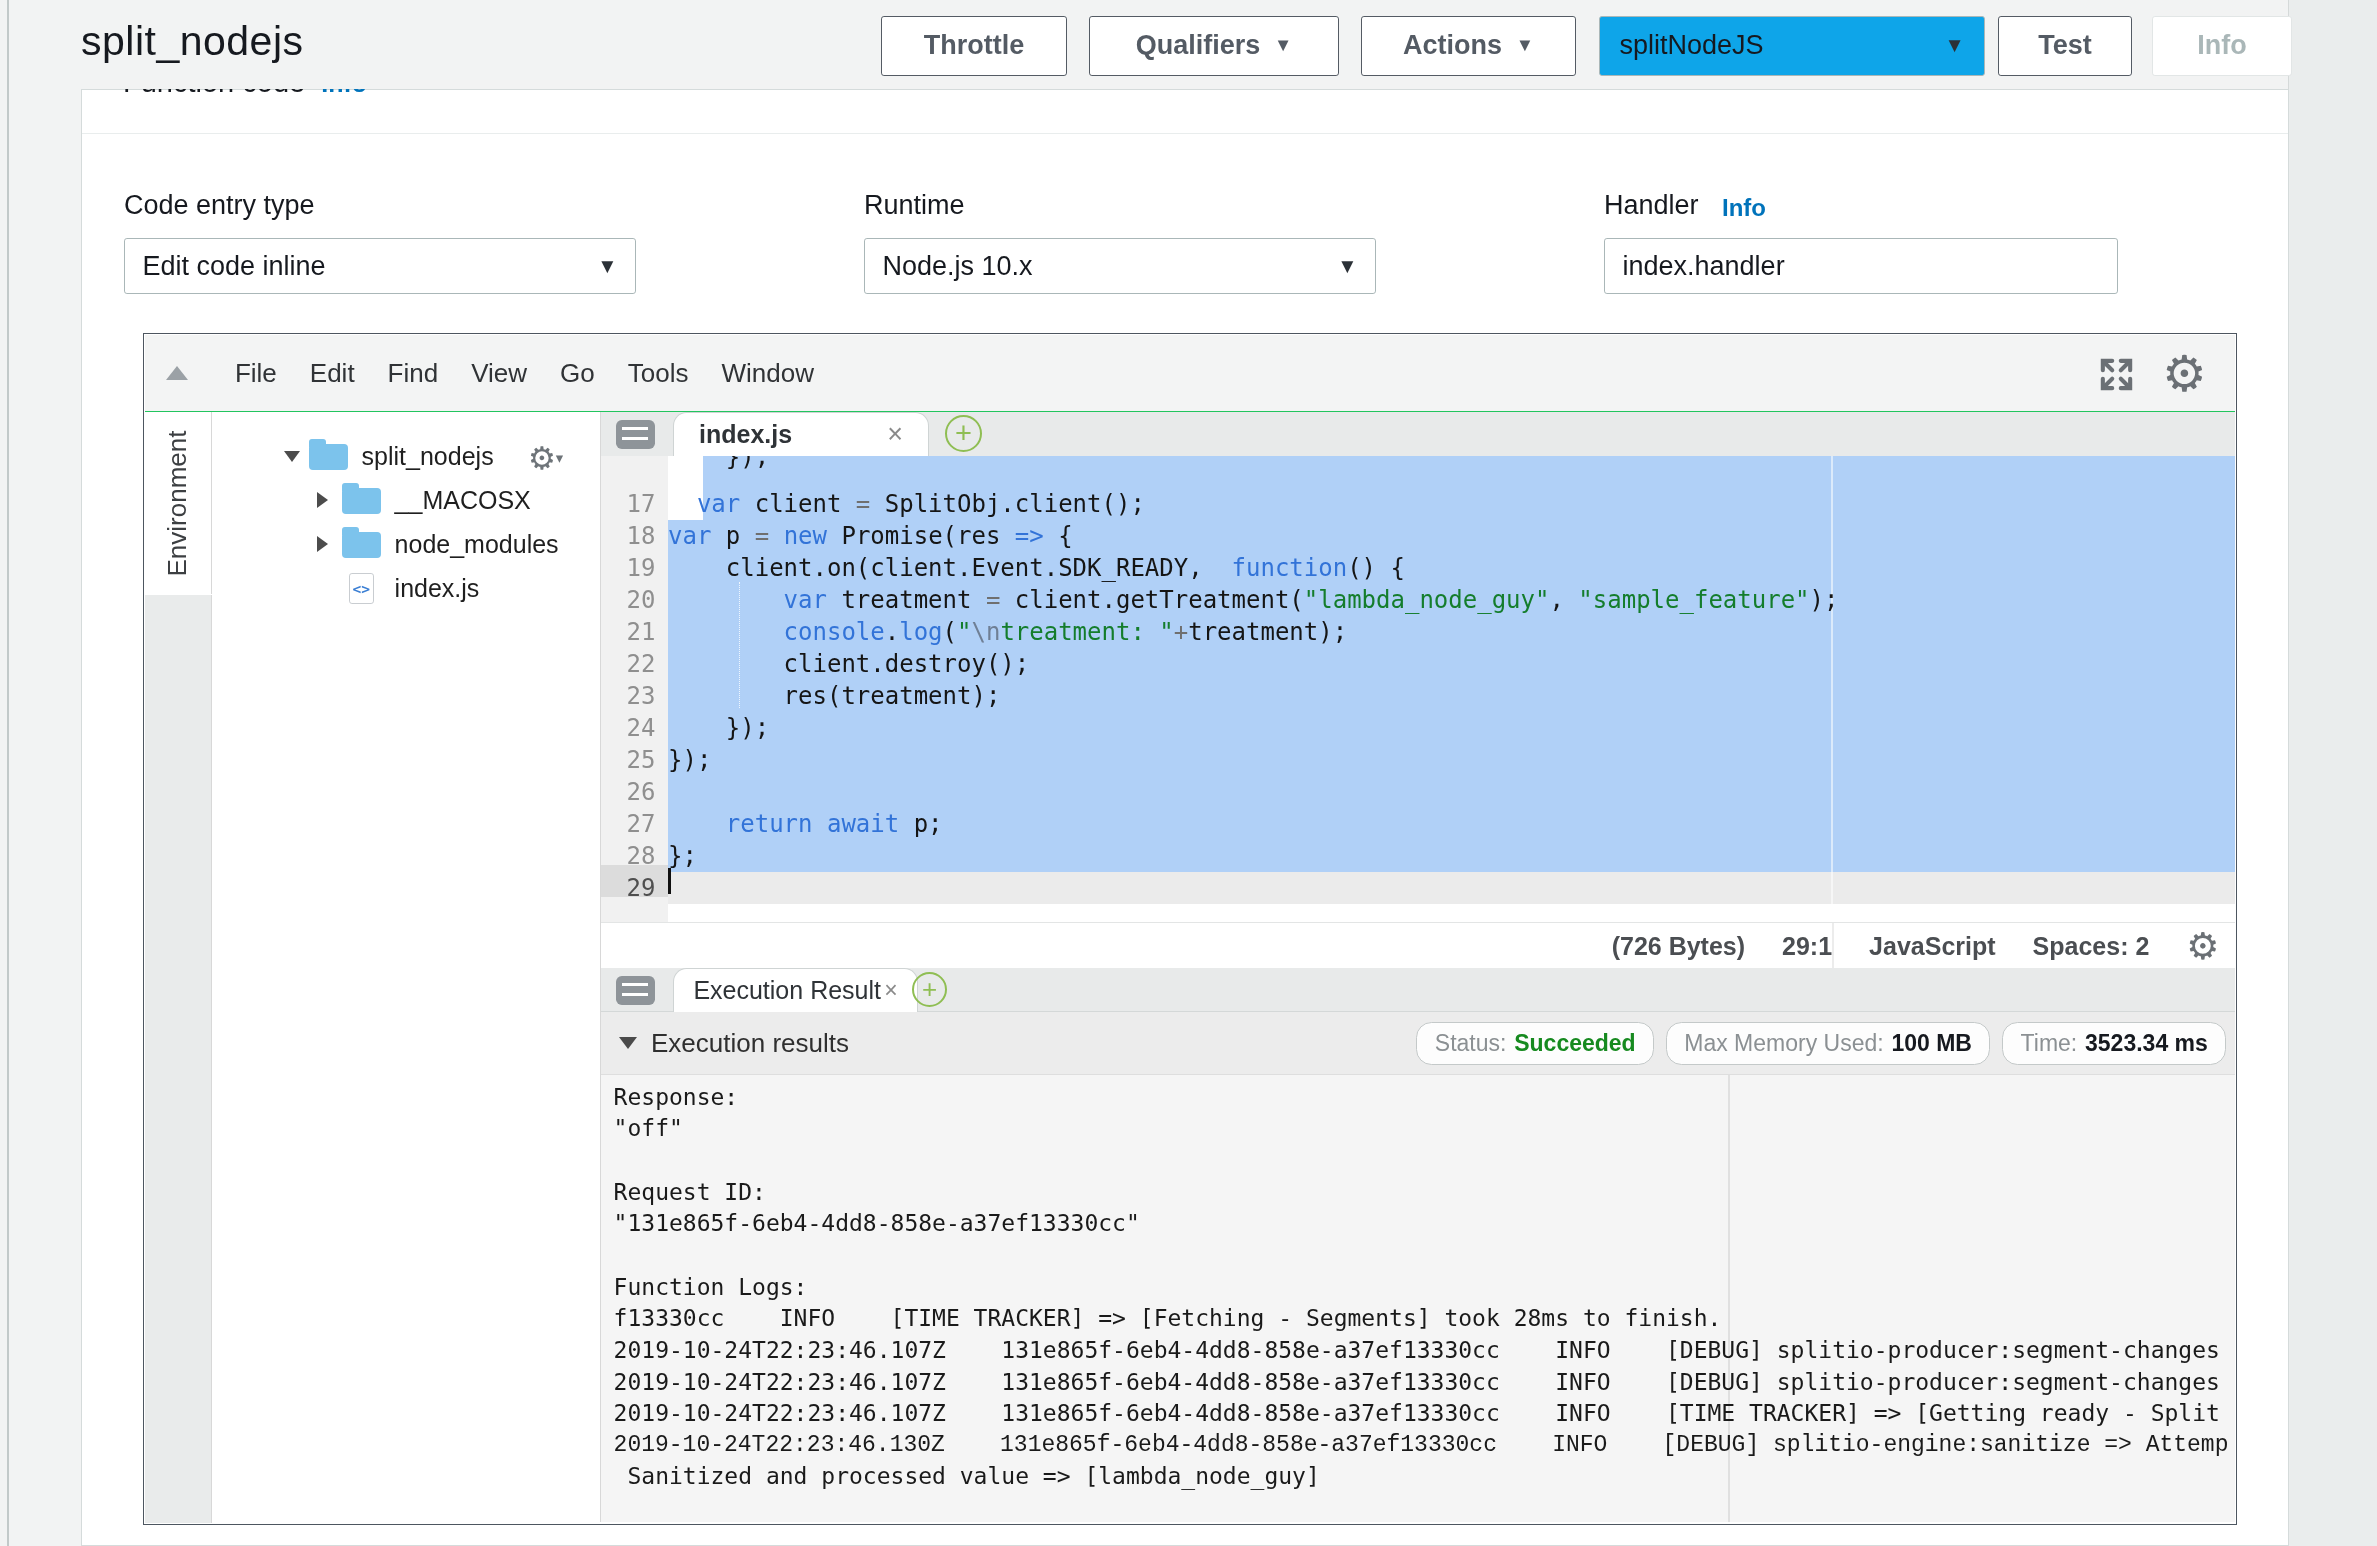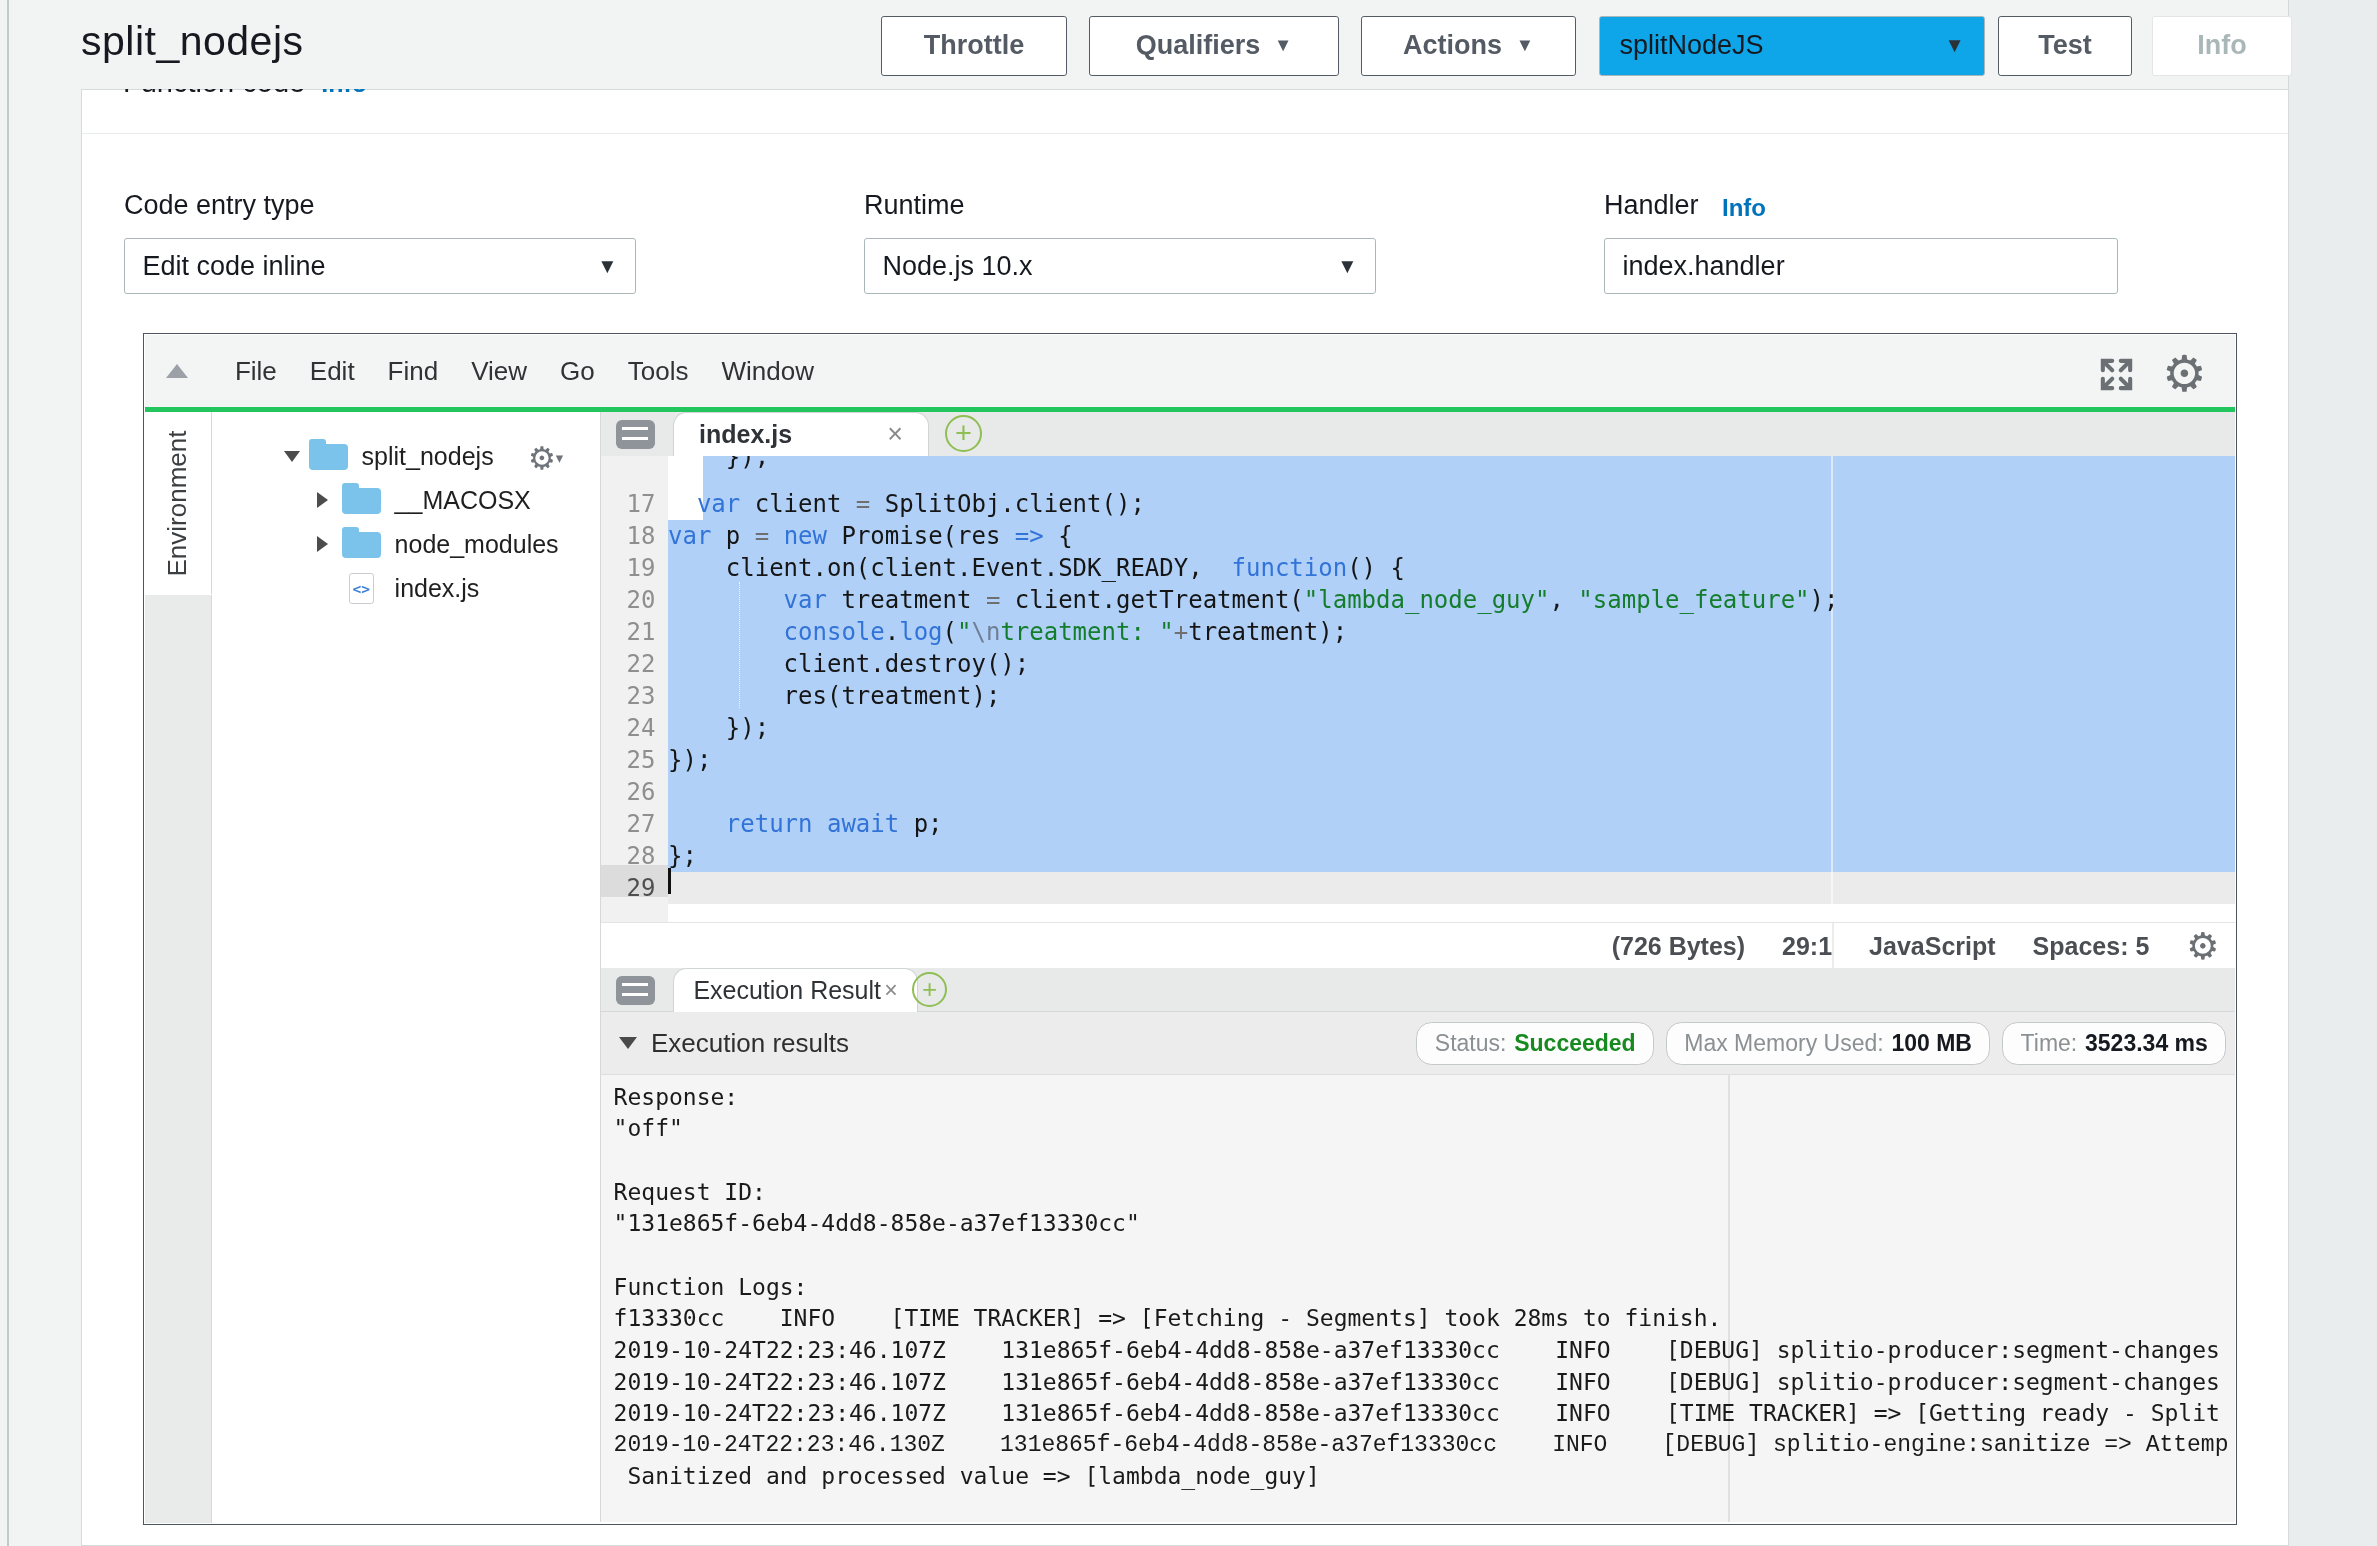--- a/index.html
+++ b/index.html
@@ -25,21 +25,21 @@
   .clipped .inner .inf{color:#0073bb;font-weight:700;font-size:25px;}
   .flabel{top:190px;font-size:27px;color:#16191f;}
   .finfo{top:194px;font-size:24px;font-weight:700;color:#0073bb;cursor:pointer;}
   .fsel,.finput{top:238px;height:56px;background:#fff;border:1.9px solid #aab7b8;border-radius:2.9px;
         box-sizing:border-box;display:flex;align-items:center;justify-content:space-between;
         font-size:27px;color:#16191f;padding:0 17.5px;}
   .fsel{cursor:pointer;} .finput{cursor:text;}
   .fsel .car{font-size:20.4px;color:#2b3137;}
   
   .ide{left:143px;top:333px;width:2094px;height:1192px;border:1.9px solid #4d5660;box-sizing:border-box;background:#fff;}
-  .menubar{left:145px;top:335px;width:2090px;height:78px;background:#f3f4f4;border-bottom:6px solid #22c55e;
+  .menubar{left:145px;top:335px;width:2090px;height:78px;background:#f3f4f4;border-bottom:2px solid #22c55e;
            box-sizing:border-box;display:flex;align-items:center;gap:33px;padding-left:21.3px;}
   .menubar .collapse{width:0;height:0;border-left:11.6px solid transparent;border-right:11.6px solid transparent;
            border-bottom:14.6px solid #9ba1a6;margin-right:13.6px;cursor:pointer;}
   .menubar .mitem{font-size:26px;color:#303336;cursor:pointer;}
   .mb-icons{position:absolute;left:2096px;top:335px;width:139px;height:78px;display:flex;align-items:center;gap:25px;}
   .gear{color:#6b7075;font-family:"DejaVu Sans",sans-serif;cursor:pointer;line-height:1;}
   
   .envtab{left:145px;top:412px;width:67px;height:182px;background:#fff;border-right:1px solid #d8d8d8;box-sizing:border-box;}
   .envtab span{position:absolute;left:-60px;top:76px;width:184px;text-align:center;transform:rotate(-90deg);
                font-size:26px;color:#3c3f42;}
@@ -277,21 +277,21 @@
       <div class="crow" style="top: 384px;"><span class="tk-d">};</span></div>
       <div class="crow" style="top: 416px;"></div>
       <div class="cursor"></div>
     </div>
 
   <div class="abs statusbar">
     <span class="pm"></span>
     <span>(726 Bytes)</span>
     <span>29:1</span>
     <span>JavaScript</span>
-    <span>Spaces: 5</span>
+    <span>Spaces: 2</span>
     <span class="gear" style="font-size:37px;">⚙</span>
   </div>
 
   <div class="abs tabstrip" style="top:968px;border-bottom:1px solid #d4d8d8;">
     <span class="listicon"></span>
     <div class="tab" style="left:72px;width:245px;padding:0 19.4px;">
       <span class="lbl">Execution Result</span>
       <span class="x" style="font-size:23px;">×</span>
     </div>
     <span class="plus" style="left:311px;width:35px;height:35px;top:3.9px;font-size:26px;">+</span>

